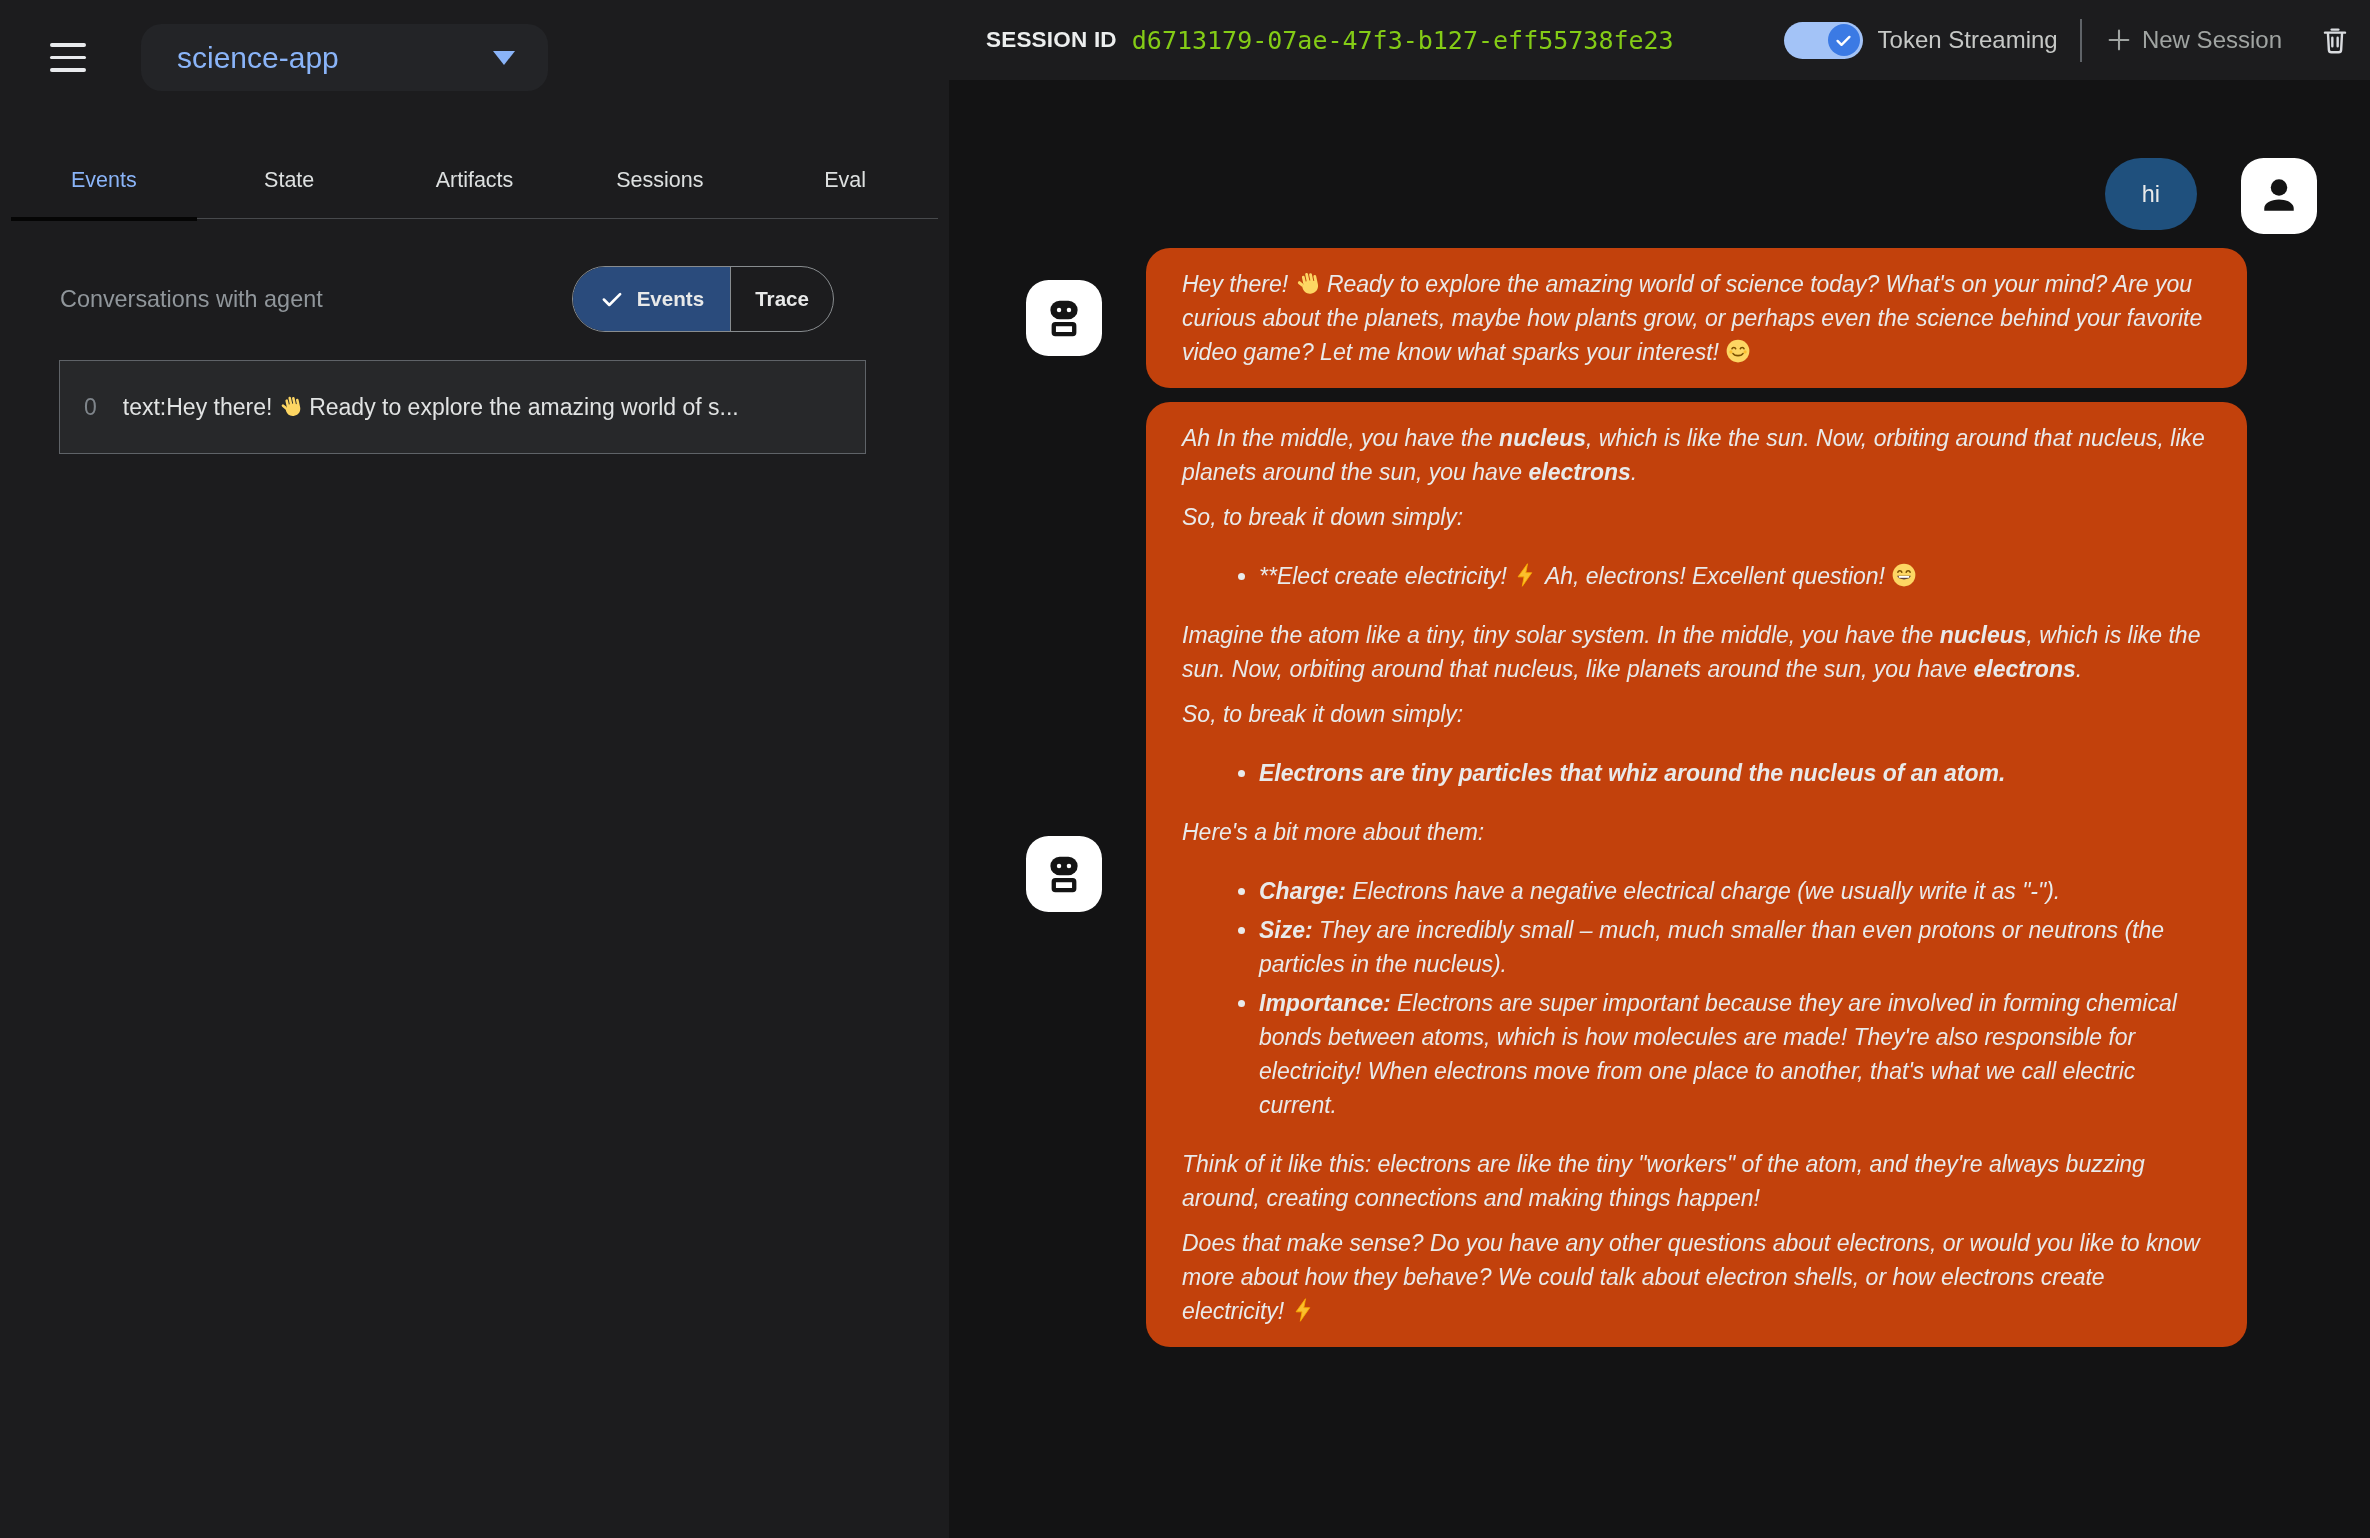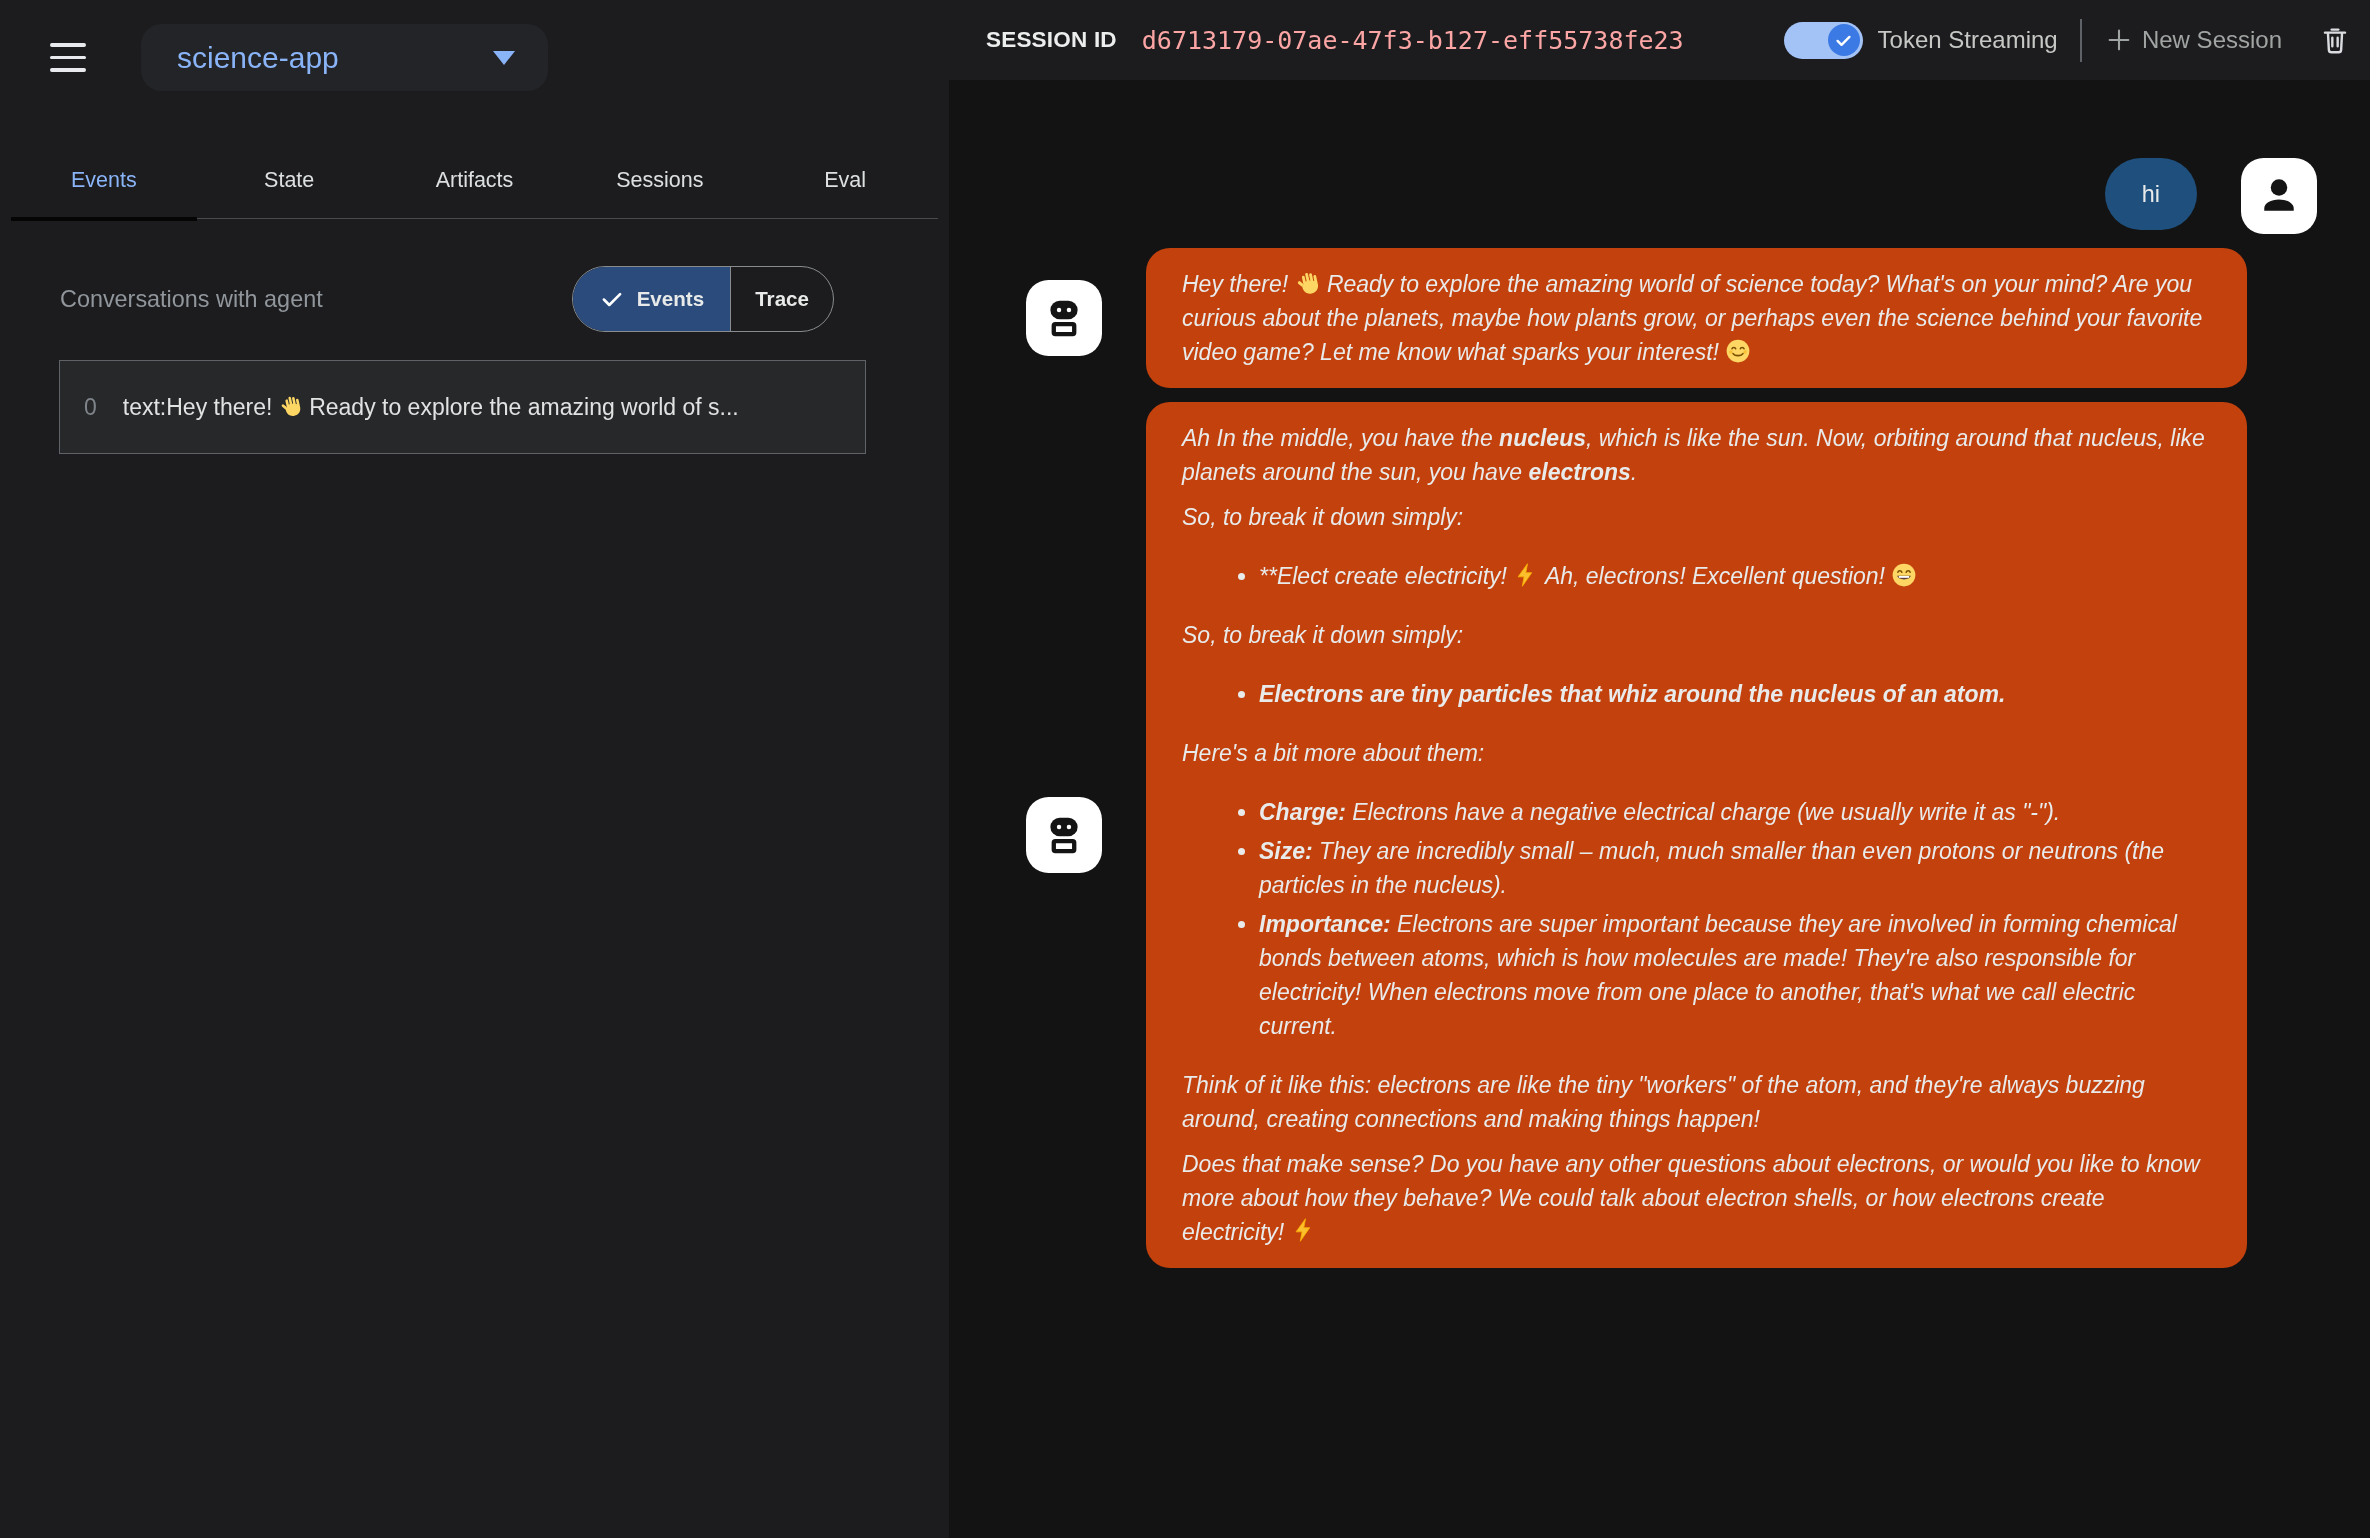--- a/index.html
+++ b/index.html
@@ -10,21 +10,21 @@
     color:#e8e9e9;
     position:relative;
   }
 
   
   .header-right {
     position:absolute; top:0; left:949px; right:0; height:80px;
     display:flex; align-items:center; padding:0 19px 0 37px;
   }
   .sess-label { font-weight:bold; font-size:22.5px; color:#eceeee; letter-spacing:0.2px; white-space:nowrap; }
-  .sess-value { font-family:"DejaVu Sans Mono","Liberation Mono",monospace; font-size:25px; color:#fca5a5; margin-left:25px; white-space:nowrap; }
+  .sess-value { font-family:"DejaVu Sans Mono","Liberation Mono",monospace; font-size:25px; color:#84cc16; margin-left:15px; white-space:nowrap; }
   .right-controls { margin-left:auto; display:flex; align-items:center; }
   .toggle { width:79px; height:37px; border-radius:19px; background:#a3c3f7; position:relative; cursor:pointer; flex:none; }
   .toggle .thumb {
     position:absolute; top:2.8px; right:2.8px; width:32px; height:32px; border-radius:50%;
     background:#3b7ae4; display:flex; align-items:center; justify-content:center;
   }
   .toggle .thumb svg { width:19px; height:19px; }
   .ts-label { font-size:24px; color:#c6c8c6; margin-left:15px; white-space:nowrap; }
   .vdiv { width:1.9px; height:43px; background:#5f6368; margin:0 22.5px; }
   .new-session { display:flex; align-items:center; gap:9.4px; color:#a0a4a2; font-size:24px; cursor:pointer; white-space:nowrap; }
@@ -225,20 +225,21 @@
           <li>**Elect create electricity! <svg class="emoji" viewBox="0 0 24 24">
               <path fill="#fbc02d" stroke="#f9ab00" stroke-width=".8" d="M13.4 1.6 4.7 13.7h5.5L8.6 22.4l8.7-12.5h-5.5z"></path>
             </svg> Ah, electrons! Excellent question! <svg class="emoji" viewBox="0 0 24 24">
               <circle cx="12" cy="12" r="10.5" fill="#fdd663"></circle>
               <path d="M6.3 9.4c.5-1.7 3.2-1.7 3.7 0" stroke="#7a4f01" stroke-width="1.4" fill="none" stroke-linecap="round"></path>
               <path d="M14 9.4c.5-1.7 3.2-1.7 3.7 0" stroke="#7a4f01" stroke-width="1.4" fill="none" stroke-linecap="round"></path>
               <path d="M5.7 12.8c1 4.4 11.6 4.4 12.6 0z" fill="#5d4037"></path>
               <path d="M7.2 12.9h9.6v1.7H7.2z" fill="#fff"></path>
             </svg></li>
         </ul>
+        <p>Imagine the atom like a tiny, tiny solar system. In the middle, you have the <b>nucleus</b>, which is like the sun. Now, orbiting around that nucleus, like planets around the sun, you have <b>electrons</b>.</p>
         <p>So, to break it down simply:</p>
         <ul>
           <li><b>Electrons are tiny particles that whiz around the nucleus of an atom.</b></li>
         </ul>
         <p>Here's a bit more about them:</p>
         <ul>
           <li><b>Charge:</b> Electrons have a negative electrical charge (we usually write it as "-").</li>
           <li><b>Size:</b> They are incredibly small – much, much smaller than even protons or neutrons (the particles in the nucleus).</li>
           <li><b>Importance:</b> Electrons are super important because they are involved in forming chemical bonds between atoms, which is how molecules are made! They're also responsible for electricity! When electrons move from one place to another, that's what we call electric current.</li>
         </ul>

